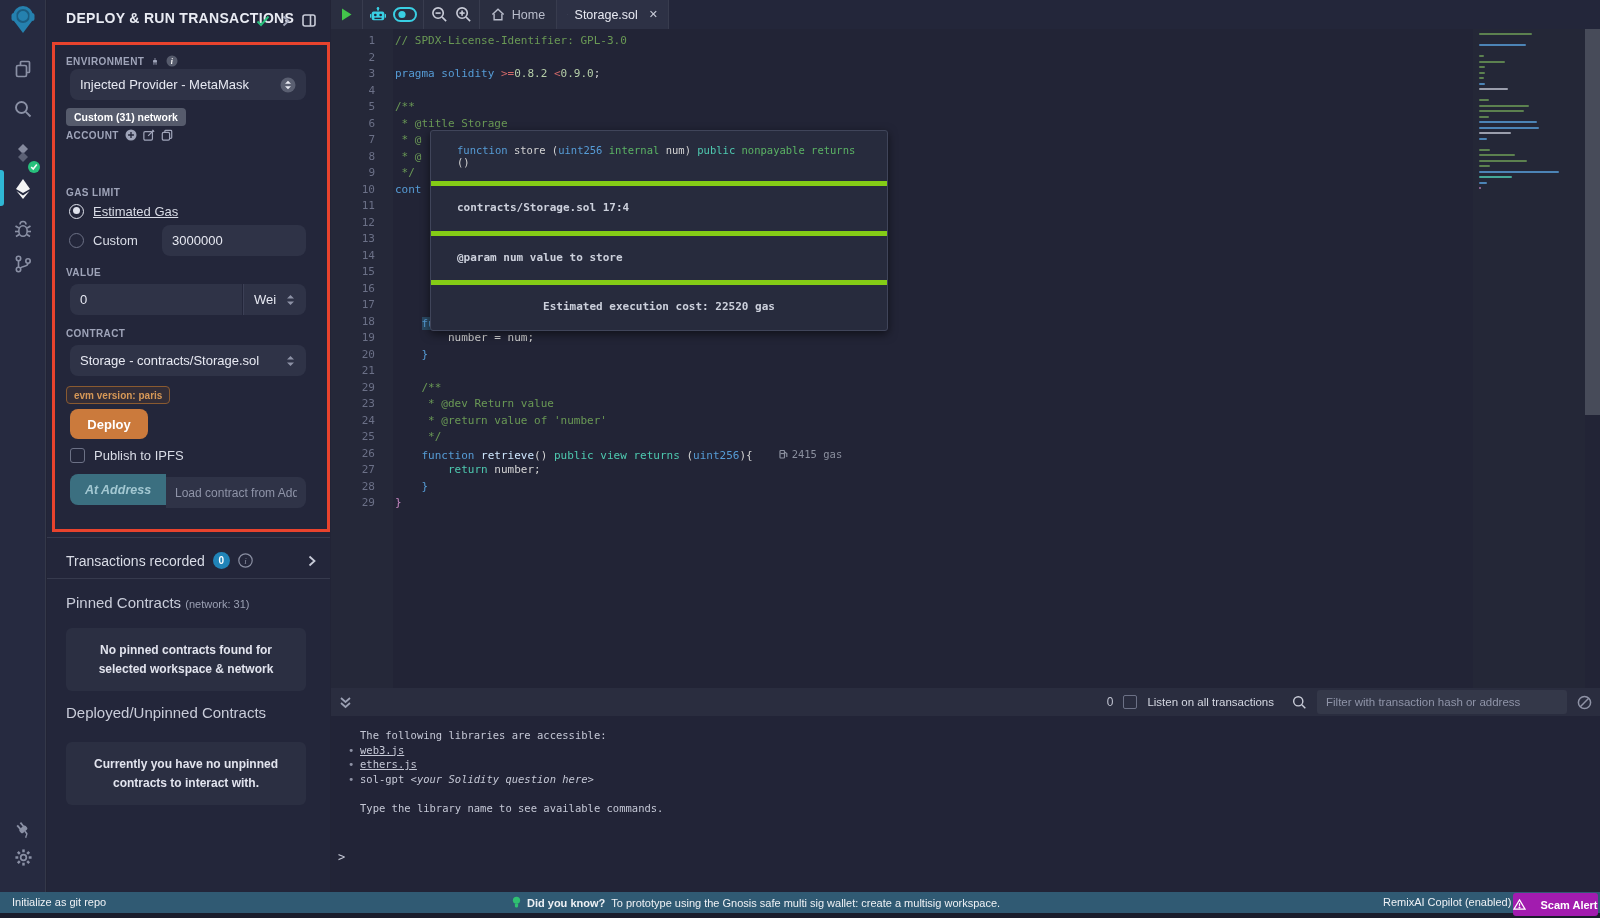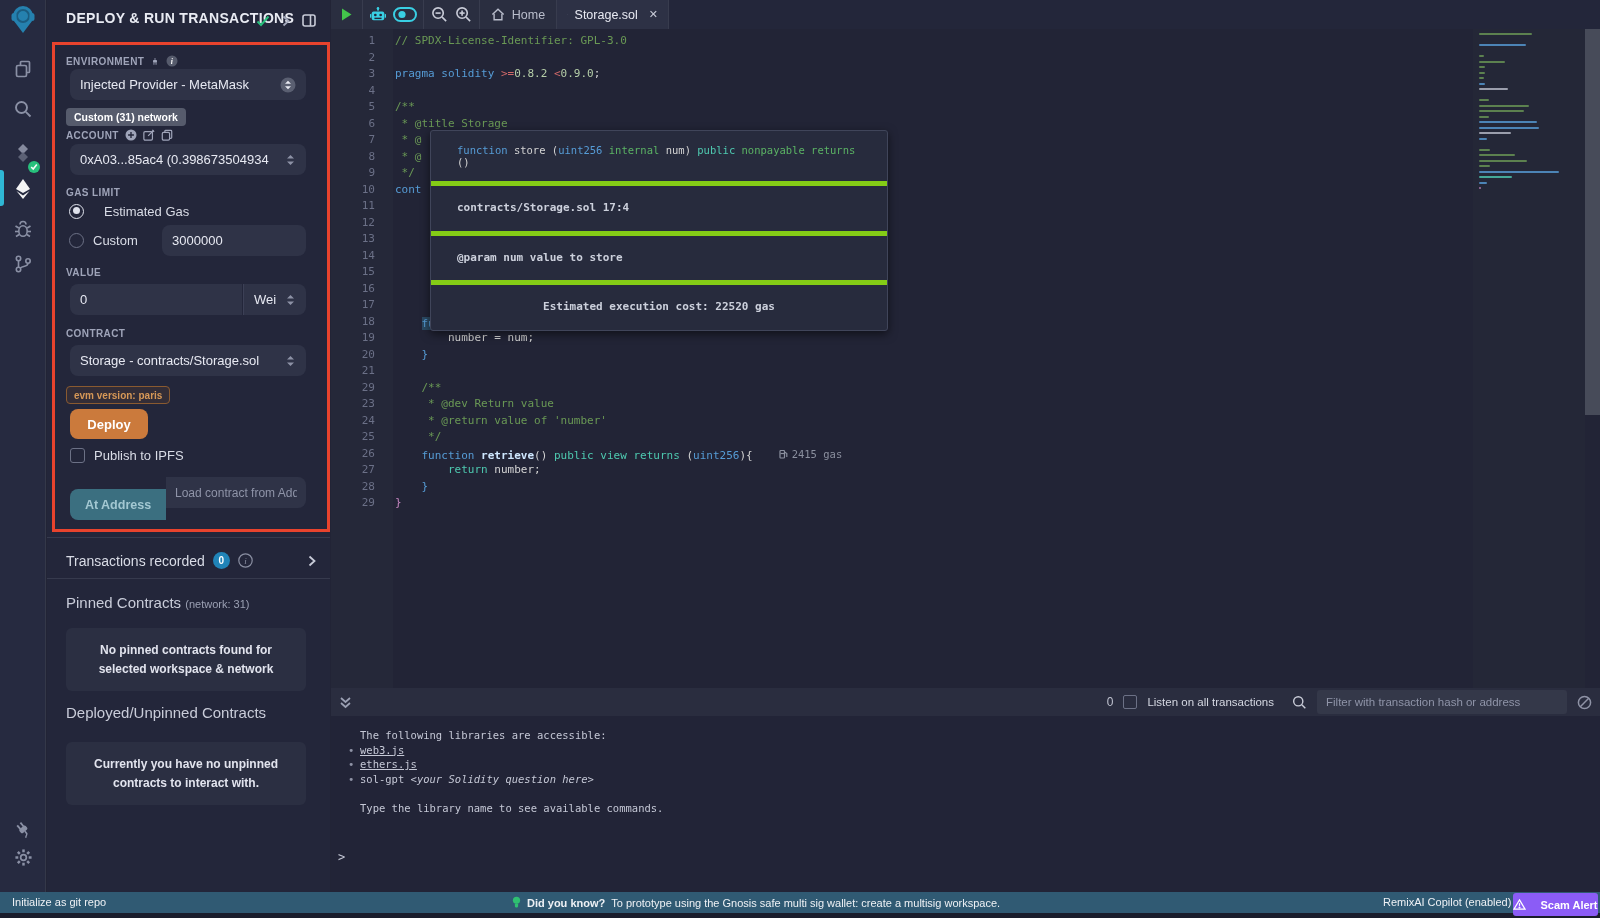--- a/index.html
+++ b/index.html
@@ -50,21 +50,21 @@
   .tab-active { position:absolute; top:0; height:29px; background:#2d3145; display:flex; align-items:center; gap:7px; padding:0 10px; border-right:1px solid #383c4e; color:#e8eaf2; font-size:12.5px; }
   .home-tab { display:flex; align-items:center; gap:7px; color:#b9bdcb; font-size:12.5px; }
 
   
   .editor { position:absolute; left:0; top:29px; width:1269px; height:688px; background:#222436; overflow:hidden; }
   .gutterbg { position:absolute; left:0; top:0; width:62px; height:688px; background:#252839; }
   .lines { position:absolute; left:0; top:4px; width:1140px; font-family:"DejaVu Sans Mono", monospace; font-size:11px; line-height:16.5px; }
   .cl { position:relative; height:16.5px; white-space:pre; }
   .ln { position:absolute; left:0; top:0; width:44px; text-align:right; color:#6b7087; }
   .code { position:absolute; left:64px; top:0; }
-  .cm{color:#6a9955} .kw{color:#569cd6} .fn{color:#cfe8ff;font-weight:700} .mod{color:#4ec9b0}
+  .cm{color:#6a9955} .kw{color:#569cd6} .fn{color:#cfe8ff;font-weight:400} .mod{color:#4ec9b0}
   .grn{color:#5bb364} .op{color:#d16969} .num{color:#b5cea8} .pl{color:#d4d4d4} .br2{color:#c586c0}
   .selbg { background:#2b4a63; }
   .gas-badge { display:inline-flex; align-items:center; gap:4px; margin-left:26px; color:#8b909f; font-size:10.5px; }
   .minimap-bg { position:absolute; left:1142px; top:0; width:112px; height:688px; background:#242737; }
   .minimap { position:absolute; left:1148px; top:4px; }
   .mm { position:absolute; height:2px; border-radius:1px; opacity:.8; }
   .vscroll { position:absolute; right:0; top:0; width:15px; height:386px; background:#474b59; }
   .scroll-deco { position:absolute; left:0; top:659px; width:75px; height:29px; background:#2b2e40; }
 
   
@@ -87,21 +87,21 @@
   .tlink { text-decoration:underline; }
   .titalic { font-style:italic; }
   .prompt { position:absolute; left:7px; bottom:28px; font-size:12px; color:#c5c8d6; }
 
   
   .statusbar { left:0; top:892px; width:1600px; height:21px; background:#305a73; color:#eef1f5; font-size:11px; z-index:30; }
   .sb-left { position:absolute; left:12px; top:4px; }
   .sb-tip { position:absolute; left:512px; top:4px; display:flex; gap:6px; align-items:center; }
   .sb-tip b { font-weight:700; }
   .sb-copilot { position:absolute; left:1383px; top:4px; }
-  .scam-btn { position:absolute; left:1513px; top:1px; width:85px; height:23px; background:#8b5cf6; border:none; border-radius:3px; color:#fff; font-size:11px; font-weight:700; display:flex; align-items:center; justify-content:center; gap:14px; }
+  .scam-btn { position:absolute; left:1513px; top:1px; width:85px; height:23px; background:#a21caf; border:none; border-radius:3px; color:#fff; font-size:11px; font-weight:700; display:flex; align-items:center; justify-content:center; gap:14px; }
   .bottomstrip { left:0; top:913px; width:1600px; height:5px; background:#1a1d2b; }
 </style>
 </head>
 <body>
 
 <div id="app">
 
   <div class="rail abs">
     <div class="rail-item" style="top:3px;">
       <svg width="30" height="34" viewBox="0 0 30 34">
@@ -240,34 +240,26 @@
         </svg>
       <svg width="12" height="12" viewBox="0 0 14 14" fill="none" stroke="#9fa4b9" stroke-width="1.4">
           <rect x="1" y="3" width="10" height="10" rx="1.5"></rect>
           <path d="M6 8 L12.5 1.5 M10.8 1 l2.2 2.2"></path>
         </svg>
       <svg width="12" height="12" viewBox="0 0 14 14" fill="none" stroke="#9fa4b9" stroke-width="1.4">
           <rect x="1.5" y="4" width="8.5" height="9" rx="1.5"></rect>
           <path d="M4.5 4 V2.5 a1 1 0 0 1 1-1 h6 a1 1 0 0 1 1 1 v7.5 a1 1 0 0 1-1 1 h-1"></path>
         </svg>
     </div>
-    <div class="sel" style="left:23px; top:144px; width:236px;">
-      <span style="overflow:hidden;">0xA03...85ac4 (0.398673504934</span>
-      <span class="stepper">
-        <svg width="11" height="14" viewBox="0 0 11 14">
-            <path d="M2 5.6 L5.5 2 L9 5.6 Z M2 8.4 L5.5 12 L9 8.4 Z" fill="#8d92a6"></path>
-          </svg>
-      </span>
-    </div>
 
     <div class="lbl" style="left:19px; top:187px;">
         <span>GAS LIMIT</span>
       </div>
     <div class="radio on" style="left:22px; top:204px;"></div>
-    <div class="rlabel" style="left:57px; top:204px;">Estimated Gas</div>
+    <div class="rlabel" style="left:46px; top:204px;text-decoration:underline;">Estimated Gas</div>
     <div class="radio" style="left:22px; top:233px;"></div>
     <div class="rlabel" style="left:46px; top:233px;">Custom</div>
     <input class="inp" style="left: 115px; top: 225px; width: 144px; border: none;" value="3000000">
 
     <div class="lbl" style="left:19px; top:267px;">
         <span>VALUE</span>
       </div>
     <input class="inp" style="left: 23px; top: 284px; width: 172px; border: none; border-radius: 8px 0px 0px 8px;" value="0">
     <div class="sel" style="left:196px; top:284px; width:63px; border-left:1px solid #3c4056; border-radius:0 8px 8px 0;">
       <span>Wei</span>
@@ -288,21 +280,21 @@
             <path d="M2 5.6 L5.5 2 L9 5.6 Z M2 8.4 L5.5 12 L9 8.4 Z" fill="#8d92a6"></path>
           </svg>
       </span>
     </div>
     <div class="evm-badge" style="left:19px; top:386px;">evm version: paris</div>
 
     <button class="btn-deploy" style="left:23px; top:409px;">Deploy</button>
     <div class="chk" style="left:23px; top:448px;"></div>
     <div class="rlabel" style="left:47px; top:448px;">Publish to IPFS</div>
 
-    <button class="btn-ataddr" style="left:23px; top:489px;">At Address</button>
+    <button class="btn-ataddr" style="left:23px; top:474px;font-style:italic;">At Address</button>
     <input class="inp-ataddr" style="left: 119px; top: 477px; width: 140px;" placeholder="Load contract from Addres">
 
     <div class="divline" style="top:537px;"></div>
     <div class="tr-row">
       <span>Transactions recorded</span>
       <span class="count-badge">0</span>
       <svg width="15" height="15" viewBox="0 0 15 15">
           <circle cx="7.5" cy="7.5" r="6.7" fill="none" stroke="#8a8fa2" stroke-width="1.2"></circle>
           <text x="7.5" y="10.6" font-size="9" font-family="Liberation Serif, serif" font-style="italic" fill="#8a8fa2" text-anchor="middle">i</text>
         </svg>

